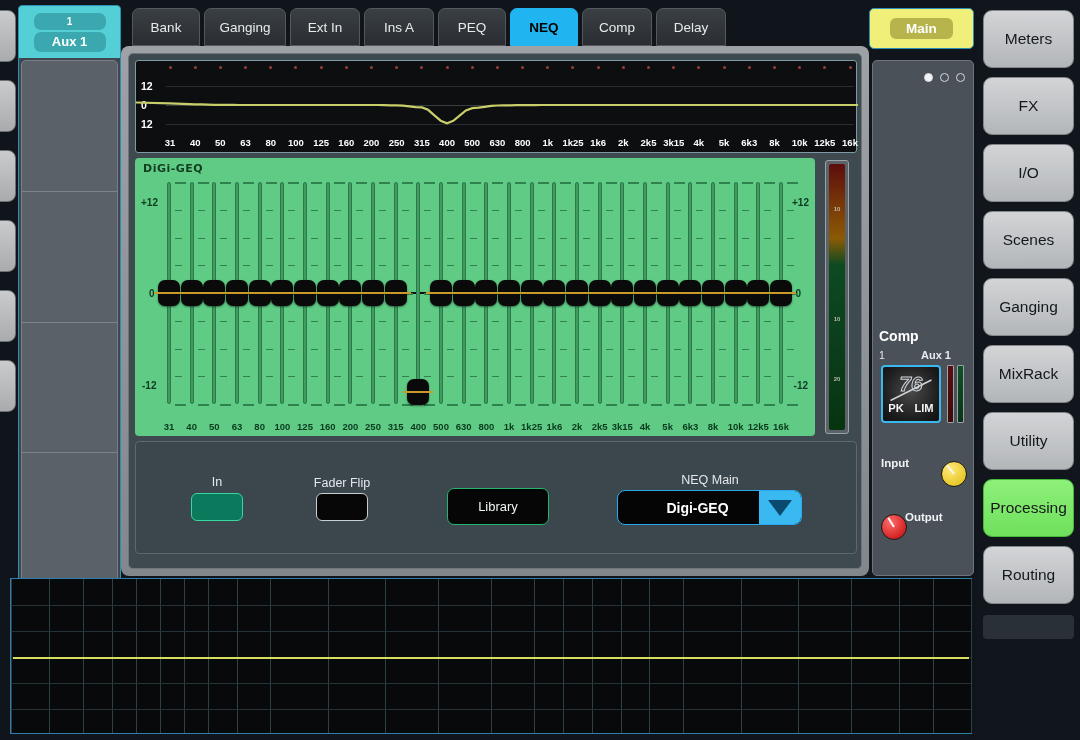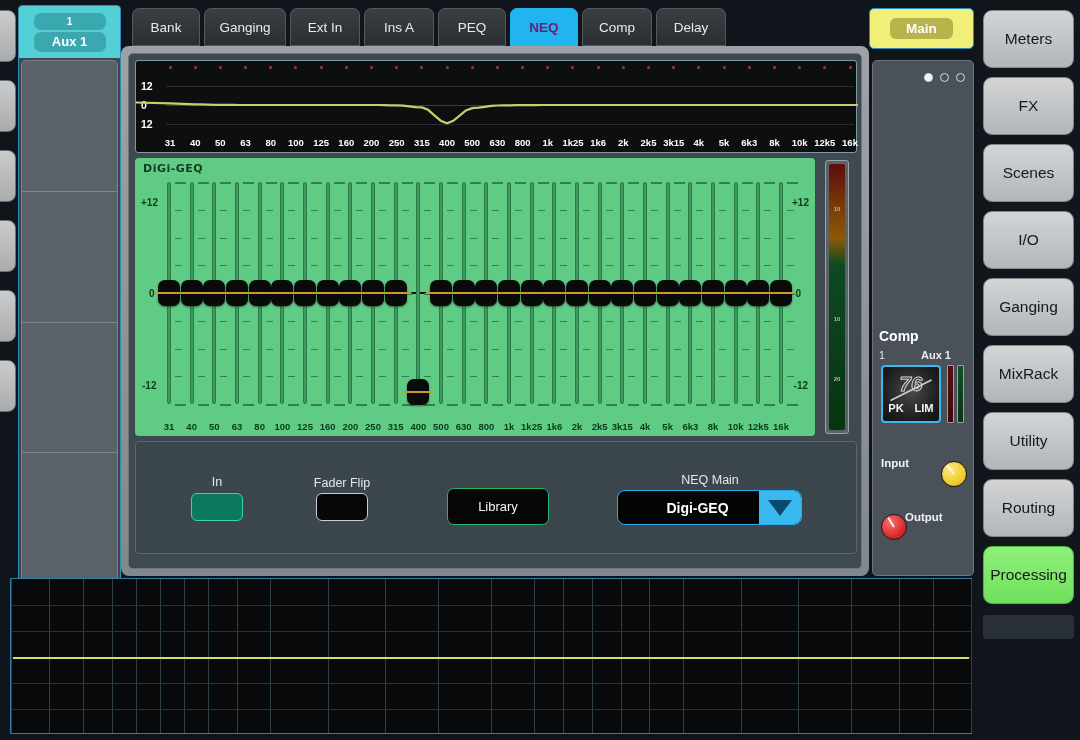--- a/index.html
+++ b/index.html
@@ -49,21 +49,21 @@
   
   .tabbar { position: absolute; left: 132px; top: 8px; height: 38px; display: flex; gap: 4px; }
   .tab {
     min-width: 67px; height: 38px; padding: 0 12px;
     background: linear-gradient(180deg,#3a3f44,#2a2e33);
     border: 1px solid #55595e; border-radius: 7px 7px 0 0;
     color: #e8eaec; font-size: 13.5px;
     display: flex; align-items: center; justify-content: center;
   }
   .tab.active {
-    background: #20b4f0; border-color: #20b4f0; color: #701a75; font-weight: bold;
+    background: #20b4f0; border-color: #20b4f0; color: #000000; font-weight: bold;
   }
   .tab-main {
     position: absolute; left: 869px; top: 8px; width: 105px; height: 41px;
     background: #f0ef79; border: 1px solid #2d8fb5; border-radius: 5px;
     display: flex; align-items: center; justify-content: center;
   }
   .tab-main span {
     background: #b6b44a; color: #fff; font-size: 13.5px; font-weight: bold;
     border-radius: 6px; padding: 3px 16px;
   }
@@ -882,27 +882,27 @@
     </div>
     <div class="knob-lab" style="left:32px; top:450px">Output</div>
     <div class="knob red" style="left:8px; top:453px">
       <i style="transform:translate(-50%,-100%) rotate(-32deg)"></i>
     </div>
   </div>
 
   <div class="rnav" id="rnav">
       <div class="rnav-btn">Meters</div>
       <div class="rnav-btn">FX</div>
+      <div class="rnav-btn">I/O</div>
       <div class="rnav-btn">Scenes</div>
-      <div class="rnav-btn">I/O</div>
       <div class="rnav-btn">Ganging</div>
       <div class="rnav-btn">MixRack</div>
       <div class="rnav-btn">Utility</div>
+      <div class="rnav-btn active">Processing</div>
       <div class="rnav-btn">Routing</div>
-      <div class="rnav-btn active">Processing</div>
       <div class="rnav-foot"></div>
     </div>
 
   <div class="btm">
     <div class="btm-grid" id="btmGrid">
         <div class="bg-v" style="left: 0px;"></div>
         <div class="bg-v" style="left: 38.4px;"></div>
         <div class="bg-v" style="left: 72px;"></div>
         <div class="bg-v" style="left: 100.8px;"></div>
         <div class="bg-v" style="left: 124.8px;"></div>

